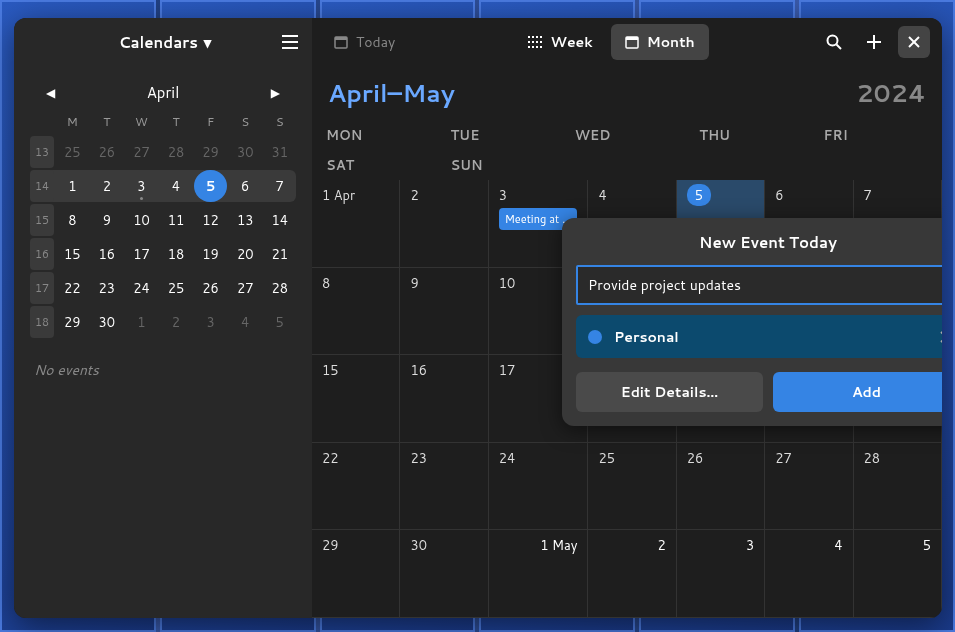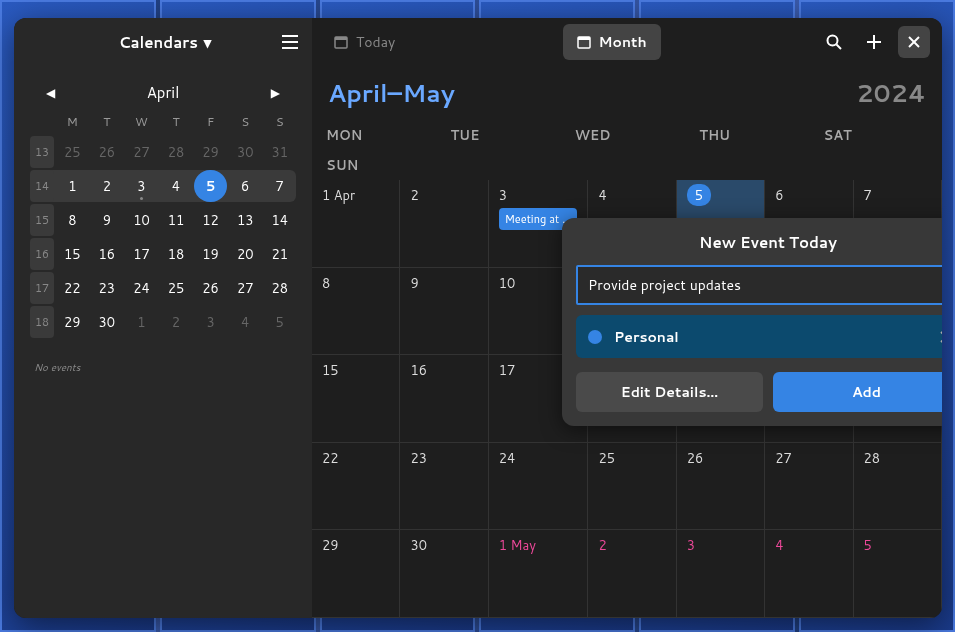--- a/index.html
+++ b/index.html
@@ -144,21 +144,21 @@
       bottom: 2px;
       width: 3px;
       height: 3px;
       background: #888;
       border-radius: 50%;
     }
     .no-events {
       padding: 20px;
       color: #888;
       font-style: italic;
-      font-size: 10px;
+      font-size: 14px;
     }
     .main {
       flex: 1;
       display: flex;
       flex-direction: column;
       background: #1e1e1e;
     }
     .main-header {
       display: flex;
       align-items: center;
@@ -246,21 +246,22 @@
     .day-cell {
       border: 1px solid #333;
       border-top: none;
       border-left: none;
       padding: 6px 10px;
       position: relative;
       color: #ddd;
       font-size: 13px;
     }
     .day-cell.dim {
-      color: #ec4899;
+      color: #ffffff;
+      text-align: right;
     }
     .day-cell.selected {
       background: #2a4a6a;
     }
     .day-cell.selected .day-num {
       background: #3584e4;
       border-radius: 10px;
       padding: 2px 8px;
       color: #fff;
     }
@@ -478,20 +479,37 @@
   <div class="main">
     <div class="main-header">
       <div class="today-btn">
         <svg width="14" height="14" viewBox="0 0 14 14">
           <rect x="1" y="2" width="12" height="11" rx="1" fill="none" stroke="#888" stroke-width="1.5"></rect>
           <rect x="1" y="2" width="12" height="3" fill="#888"></rect>
         </svg>
         <span>Today</span>
       </div>
       <div class="view-toggle">
+        <div class="view-btn">
+          <svg width="14" height="12" viewBox="0 0 14 12">
+            <rect x="0" y="0" width="2" height="2" fill="#fff"></rect>
+              <rect x="4" y="0" width="2" height="2" fill="#fff"></rect>
+              <rect x="8" y="0" width="2" height="2" fill="#fff"></rect>
+              <rect x="12" y="0" width="2" height="2" fill="#fff"></rect>
+            <rect x="0" y="5" width="2" height="2" fill="#fff"></rect>
+              <rect x="4" y="5" width="2" height="2" fill="#fff"></rect>
+              <rect x="8" y="5" width="2" height="2" fill="#fff"></rect>
+              <rect x="12" y="5" width="2" height="2" fill="#fff"></rect>
+            <rect x="0" y="10" width="2" height="2" fill="#fff"></rect>
+              <rect x="4" y="10" width="2" height="2" fill="#fff"></rect>
+              <rect x="8" y="10" width="2" height="2" fill="#fff"></rect>
+              <rect x="12" y="10" width="2" height="2" fill="#fff"></rect>
+          </svg>
+          <span>Week</span>
+        </div>
         <div class="view-btn active">
           <svg width="14" height="14" viewBox="0 0 14 14">
             <rect x="1" y="2" width="12" height="11" rx="1" fill="none" stroke="#fff" stroke-width="1.5"></rect>
             <rect x="1" y="2" width="12" height="3" fill="#fff"></rect>
           </svg>
           <span>Month</span>
         </div>
       </div>
       <div class="header-actions">
         <div class="icon-btn">
@@ -518,20 +536,21 @@
     <div class="month-title-row">
       <span class="month-title">April–May</span>
       <span class="year-title">2024</span>
     </div>
 
     <div class="day-headers" id="day-headers">
         <div class="day-header">MON</div>
         <div class="day-header">TUE</div>
         <div class="day-header">WED</div>
         <div class="day-header">THU</div>
+        <div class="day-header">FRI</div>
         <div class="day-header">SAT</div>
         <div class="day-header">SUN</div>
       </div>
 
     <div class="month-grid" id="month-grid">
         <div class="day-cell"><span class="day-num">1  Apr</span></div>
         <div class="day-cell"><span class="day-num">2</span></div>
         <div class="day-cell"><span class="day-num">3</span><div class="event-pill">Meeting at …</div></div>
         <div class="day-cell"><span class="day-num">4</span></div>
         <div class="day-cell selected"><span class="day-num">5</span></div>

